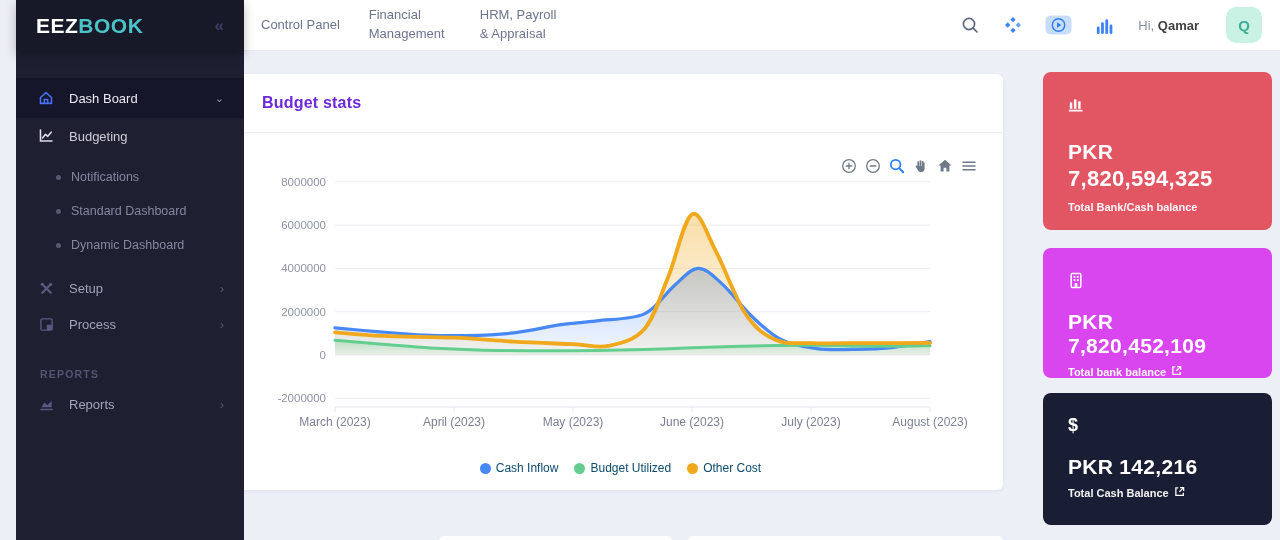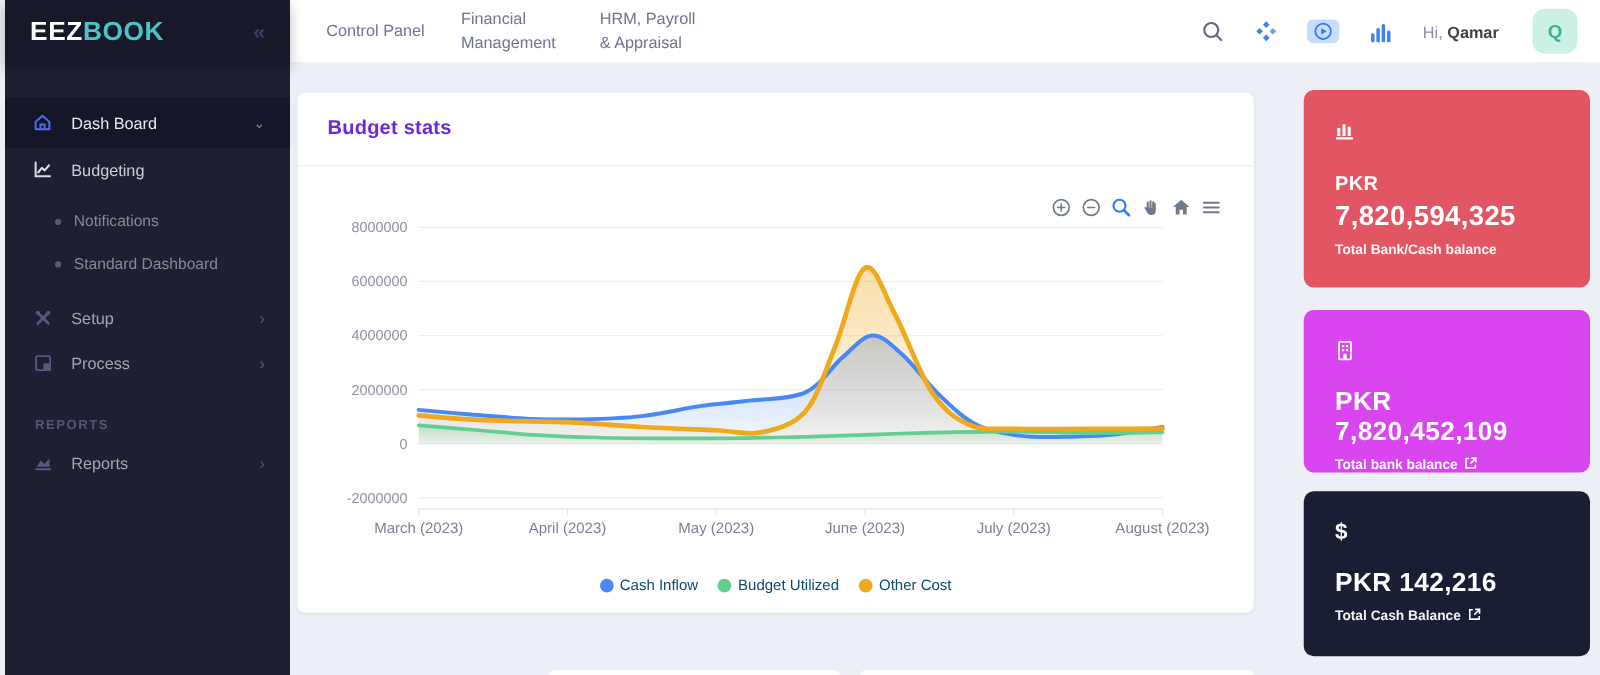--- a/index.html
+++ b/index.html
@@ -1,21 +1,21 @@
 <!DOCTYPE html>
 <html><head>
 <meta charset="utf-8">
 <style>
   * { box-sizing: border-box; margin: 0; padding: 0; }
   html,body { width:1280px; height:540px; overflow:hidden; }
   body { font-family:"Liberation Sans", sans-serif; background:#edeff7; }
   .app { position:relative; width:1280px; height:540px; }
 
   
-  .sidebar { position:absolute; left:4px; top:0; width:228px; height:540px; background:#1e1f31; z-index:5; }
+  .sidebar { position:absolute; left:16px; top:0; width:228px; height:540px; background:#1e1f31; z-index:5; }
   .sidebar-header { height:51px; background:#171828; display:flex; align-items:center; justify-content:space-between;
                     padding:0 20px; box-shadow:0 4px 10px rgba(0,0,0,.25); }
   .logo { font-size:21px; font-weight:bold; letter-spacing:.5px; color:#fff; cursor:pointer; }
   .logo .accent { color:#4cc3c7; }
   .collapse-btn { color:#3c4166; font-size:17px; font-weight:bold; cursor:pointer; }
   .menu { padding-top:27px; }
   .menu-item { height:36px; display:flex; align-items:center; padding:0 20px 0 22px; gap:15px;
                color:#ccccd9; font-size:13px; cursor:pointer; position:relative; }
   .menu-item .mi-icon { width:16px; height:16px; display:flex; align-items:center; justify-content:center; color:#dcdde8; flex:0 0 16px; }
   .menu-item.active { height:40px; background:#15162a; color:#e9eaf3; }
@@ -62,21 +62,21 @@
 
   
   .cards-col { position:absolute; left:815px; top:21px; width:229px; }
   .sum-card { border-radius:8px; color:#fff; padding:23px 25px; position:relative; }
   .sum-card .s-icon { height:18px; display:flex; align-items:center; color:#fff; }
   .card-1 { height:158px; margin-bottom:18px; }
   .card-1 .s-icon { margin-bottom:25px; }
   .card-2 { height:130px; margin-bottom:15px; }
   .card-2 .s-icon, .card-3 .s-icon { margin-bottom:21px; }
   .card-3 { height:132px; }
-  .amount-sm { font-size:16px; font-weight:bold; letter-spacing:.3px; line-height:1.3; }
+  .amount-sm { font-size:21px; font-weight:bold; letter-spacing:.3px; line-height:1.3; }
   .amount-lg { font-size:22px; font-weight:bold; letter-spacing:.3px; line-height:1.3; }
   .amount-one { font-size:21px; font-weight:bold; letter-spacing:.3px; }
   .sum-label { margin-top:7px; font-size:11px; font-weight:bold; color:rgba(255,255,255,.95);
                display:flex; align-items:center; gap:5px; }
   .dollar-glyph { font-size:18px; font-weight:bold; }
 
   .sliver { position:absolute; top:485px; height:6px; background:#fdfdfe; border-radius:5px 5px 0 0; }
 </style>
 </head>
 <body>
@@ -109,20 +109,24 @@
         <span>Budgeting</span>
       </div>
       <div class="submenu">
         <div class="sub-item">
           <span class="bullet"></span>
           <span>Notifications</span>
         </div>
         <div class="sub-item">
           <span class="bullet"></span>
           <span>Standard Dashboard</span>
+        </div>
+        <div class="sub-item">
+          <span class="bullet"></span>
+          <span>Dynamic Dashboard</span>
         </div>
       </div>
       <div class="menu-item dim">
         <span class="mi-icon">
           <svg width="15" height="15" viewBox="0 0 16 16">
               <path d="M3.5 3.5 L12.5 12.5 M12.5 3.5 L3.5 12.5" stroke="currentColor" stroke-width="2.4" stroke-linecap="round"></path>
               <circle cx="3.5" cy="3.5" r="1.7" fill="currentColor"></circle>
               <circle cx="12.5" cy="3.5" r="1.7" fill="currentColor"></circle>
             </svg>
         </span>

